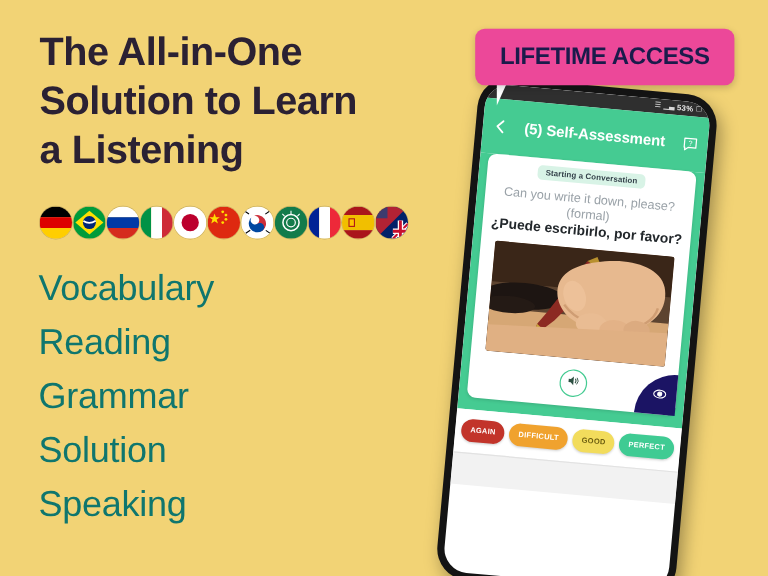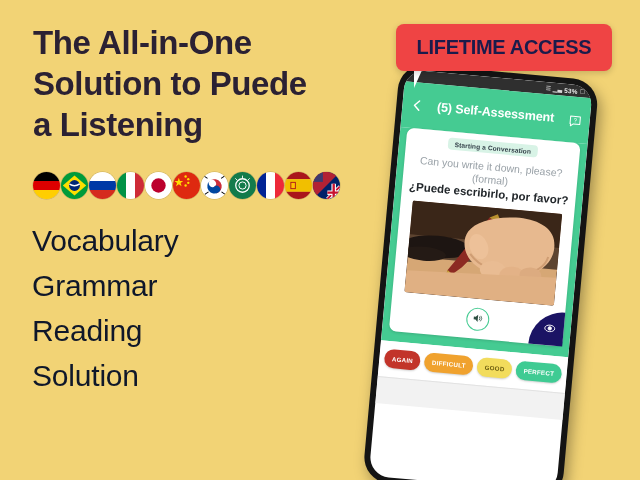--- a/index.html
+++ b/index.html
@@ -29,21 +29,21 @@
   .flag{
     width:27px;height:27px;border-radius:50%;
     overflow:hidden;position:relative;
     box-shadow:0 0 0 0.5px rgba(0,0,0,.18);
     flex:0 0 auto;
   }
   .flag svg{display:block;width:27px;height:27px;}
 
   .feature-list{
     position:absolute;left:32px;top:218px;width:300px;
-    color:#0f172a;
+    color:#0f766e;
     font-size:30px;line-height:45px;font-weight:400;
     letter-spacing:-0.2px;
   }
   .feature-list div{white-space:nowrap;}
 
   
   .phone-wrap{position:absolute;left:352px;top:52px;width:300px;height:470px;}
   .phone{
     position:absolute;left:0;top:0;width:238px;height:430px;
     transform:rotate(5.2deg);
@@ -142,21 +142,21 @@
   .g-perfect{background:#3FCB93;}
 
   .nav-strip{
     position:relative;height:26px;background:#f2f2f2;
     border-top:1px solid #e2e2e2;
   }
 
   
   .lifetime-bubble{
     position:absolute;left:396px;top:24px;width:216px;height:47px;
-    background:#ef4444;border-radius:8px;
+    background:#ec4899;border-radius:8px;
     box-shadow:0 2px 6px rgba(0,0,0,.18);
     display:flex;align-items:center;justify-content:center;
     z-index:30;
   }
   .lifetime-txt{
     color:#1B1B4B;font-size:20px;font-weight:800;letter-spacing:-0.3px;
     white-space:nowrap;
   }
   .bubble-tail{
     position:absolute;left:414px;top:68px;width:0;height:0;
@@ -167,21 +167,21 @@
 </style>
 </head>
 <body>
 
 <div id="root">
 
   <div class="left-panel">
 
     <div class="headline">
       <div>The All-in-One</div>
-      <div>Solution to Puede</div>
+      <div>Solution to Learn</div>
       <div>a Listening</div>
     </div>
 
     <div class="flag-row">
 
       <span class="flag">
         <svg viewBox="0 0 30 30">
             <rect width="30" height="10" fill="#000"></rect>
             <rect y="10" width="30" height="10" fill="#DD0000"></rect>
             <rect y="20" width="30" height="10" fill="#FFCE00"></rect>
@@ -292,23 +292,24 @@
             <path d="M23 13 L23 30 M16 23 L30 23" stroke="#fff" stroke-width="5"></path>
             <path d="M23 13 L23 30 M16 23 L30 23" stroke="#C8102E" stroke-width="2.6"></path>
           </g>
         </svg>
       </span>
 
     </div>
 
     <div class="feature-list">
       <div>Vocabulary</div>
+      <div>Reading</div>
       <div>Grammar</div>
-      <div>Reading</div>
       <div>Solution</div>
+      <div>Speaking</div>
     </div>
   </div>
 
   <div class="phone-wrap">
     <div class="phone">
       <div class="phone-body">
         <span class="phone-side-btn btn-a"></span>
         <span class="phone-side-btn btn-b"></span>
         <span class="phone-side-btn btn-c"></span>
       </div>

